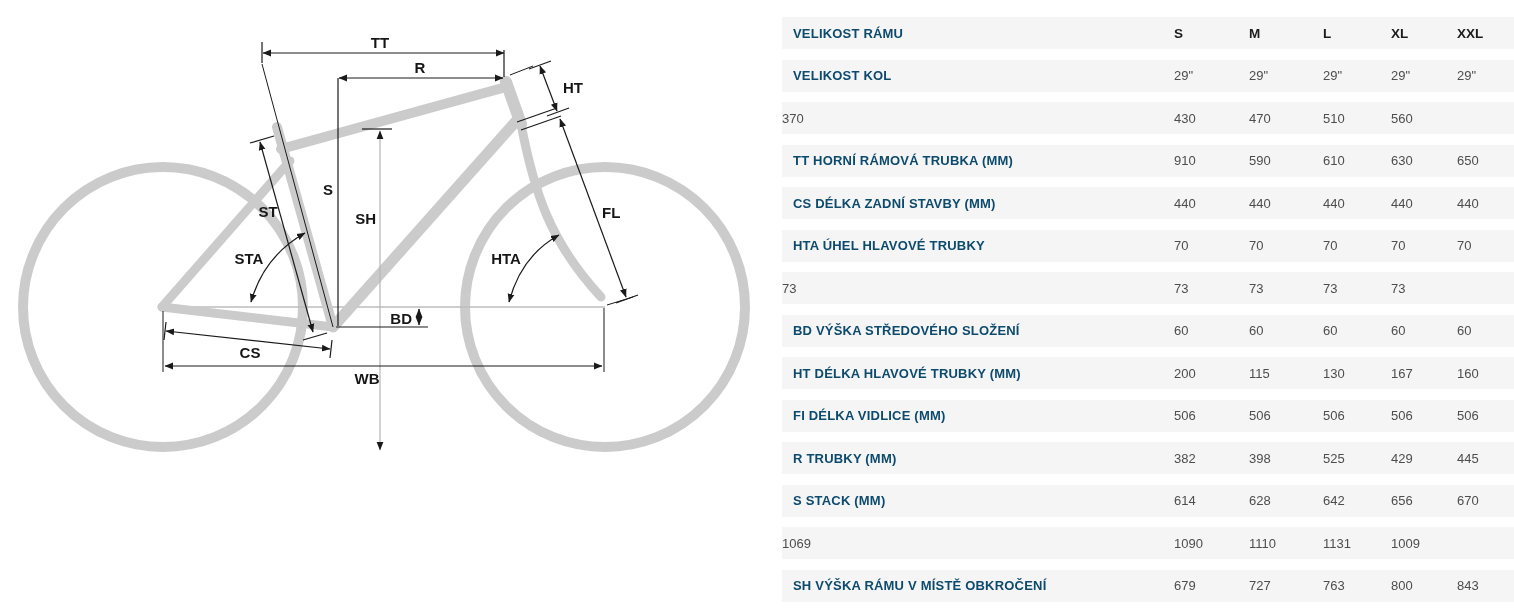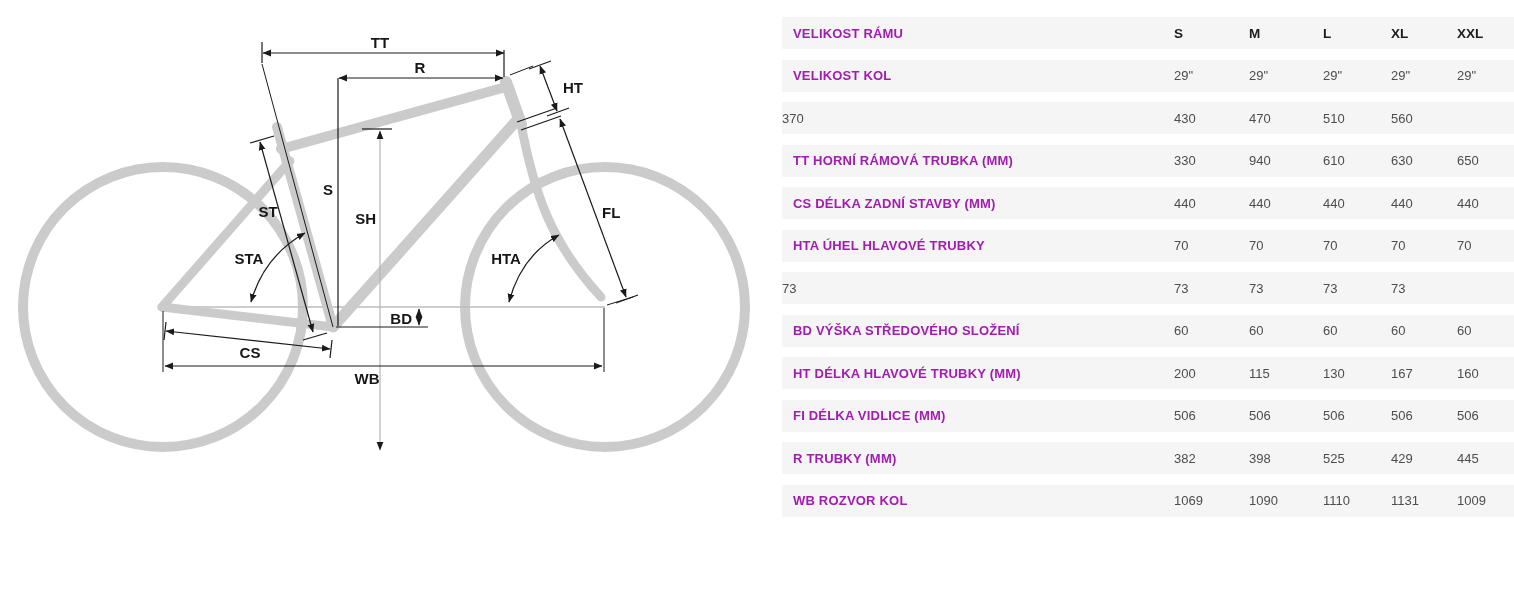--- a/index.html
+++ b/index.html
@@ -18,21 +18,21 @@
   #geo-table{
     position:absolute;left:782px;top:0;right:0;bottom:0;
     padding-top:17px;box-sizing:border-box;
   }
   .t-row{
     height:32px;margin-bottom:10.5px;background:#f5f5f5;
     display:grid;grid-template-columns:392px 75px 74px 68px 66px 1fr;
     align-items:center;
   }
   .t-row .lbl{
-    padding-left:11px;font-size:13px;font-weight:bold;color:#a21caf;
+    padding-left:11px;font-size:13px;font-weight:bold;color:#0c4a6e;
     letter-spacing:.2px;white-space:nowrap;
   }
   .t-row .val{font-size:13px;color:#4d4d4d;white-space:nowrap;}
   .t-row.head .val{font-weight:bold;color:#1c1c1c;font-size:13.5px;}
 </style>
 </head>
 <body>
 
 <svg id="diagram" viewBox="0 0 780 615">
   <defs>
@@ -160,22 +160,22 @@
       </div>
       <div class="t-row">
         <span class="val">370</span>
         <span class="val">430</span>
         <span class="val">470</span>
         <span class="val">510</span>
         <span class="val">560</span>
       </div>
       <div class="t-row">
         <span class="lbl">TT HORNÍ RÁMOVÁ TRUBKA (MM)</span>
-        <span class="val">330</span>
-        <span class="val">940</span>
+        <span class="val">910</span>
+        <span class="val">590</span>
         <span class="val">610</span>
         <span class="val">630</span>
         <span class="val">650</span>
       </div>
       <div class="t-row">
         <span class="lbl">CS DÉLKA ZADNÍ STAVBY (MM)</span>
         <span class="val">440</span>
         <span class="val">440</span>
         <span class="val">440</span>
         <span class="val">440</span>
@@ -222,21 +222,36 @@
       </div>
       <div class="t-row">
         <span class="lbl">R TRUBKY (MM)</span>
         <span class="val">382</span>
         <span class="val">398</span>
         <span class="val">525</span>
         <span class="val">429</span>
         <span class="val">445</span>
       </div>
       <div class="t-row">
-        <span class="lbl">WB ROZVOR KOL</span>
+        <span class="lbl">S STACK (MM)</span>
+        <span class="val">614</span>
+        <span class="val">628</span>
+        <span class="val">642</span>
+        <span class="val">656</span>
+        <span class="val">670</span>
+      </div>
+      <div class="t-row">
         <span class="val">1069</span>
         <span class="val">1090</span>
         <span class="val">1110</span>
         <span class="val">1131</span>
         <span class="val">1009</span>
       </div>
+      <div class="t-row">
+        <span class="lbl">SH VÝŠKA RÁMU V MÍSTĚ OBKROČENÍ</span>
+        <span class="val">679</span>
+        <span class="val">727</span>
+        <span class="val">763</span>
+        <span class="val">800</span>
+        <span class="val">843</span>
+      </div>
     </div>
 </div>
 
 </body></html>

